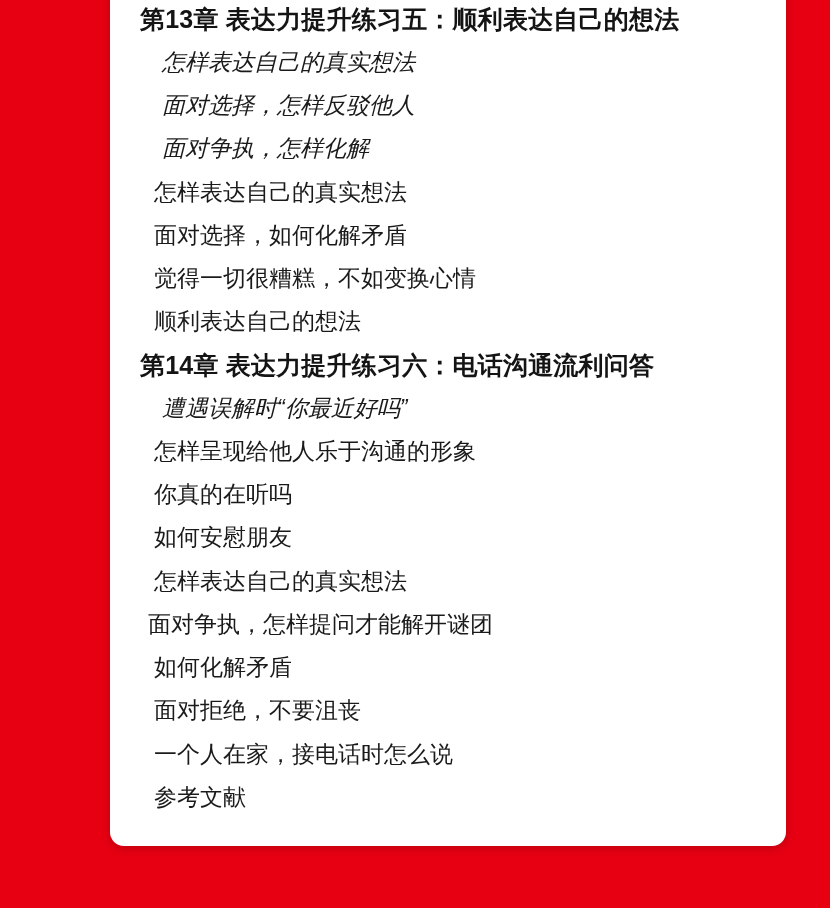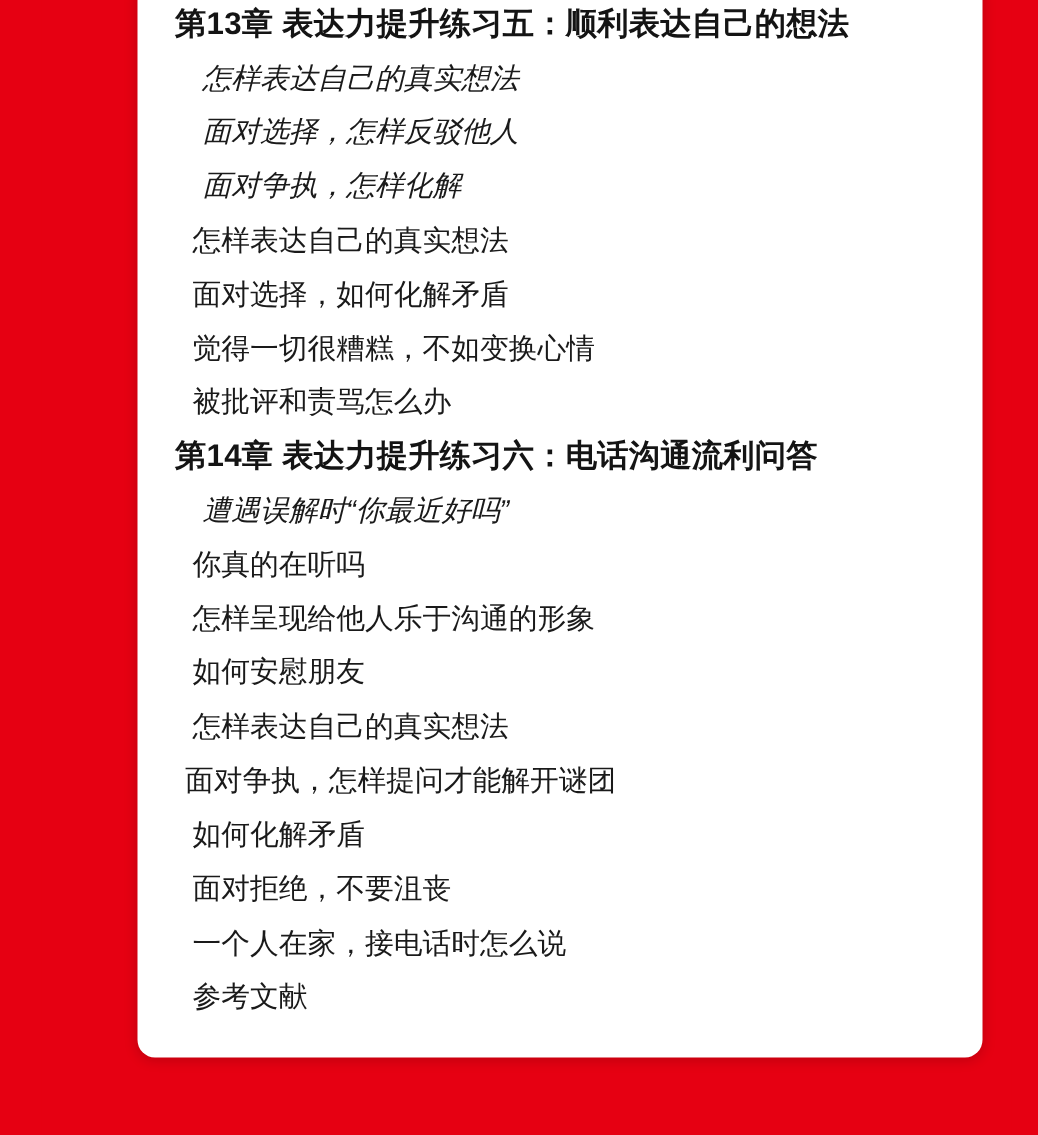--- a/index.html
+++ b/index.html
@@ -65,25 +65,25 @@
 <div class="page">
   <div class="card">
     <div class="toc">
         <div class="toc-entry chapter indent-0">第13章 表达力提升练习五：顺利表达自己的想法</div>
         <div class="toc-entry section indent-2">怎样表达自己的真实想法</div>
         <div class="toc-entry section indent-2">面对选择，怎样反驳他人</div>
         <div class="toc-entry section indent-2">面对争执，怎样化解</div>
         <div class="toc-entry section indent-1">怎样表达自己的真实想法</div>
         <div class="toc-entry section indent-1">面对选择，如何化解矛盾</div>
         <div class="toc-entry section indent-1">觉得一切很糟糕，不如变换心情</div>
-        <div class="toc-entry section indent-1">被批评和责骂怎么办</div>
+        <div class="toc-entry section indent-1">顺利表达自己的想法</div>
         <div class="toc-entry chapter indent-0">第14章 表达力提升练习六：电话沟通流利问答</div>
         <div class="toc-entry section indent-2">遭遇误解时“你最近好吗”</div>
+        <div class="toc-entry section indent-1">怎样呈现给他人乐于沟通的形象</div>
         <div class="toc-entry section indent-1">你真的在听吗</div>
-        <div class="toc-entry section indent-1">怎样呈现给他人乐于沟通的形象</div>
         <div class="toc-entry section indent-1">如何安慰朋友</div>
         <div class="toc-entry section indent-1">怎样表达自己的真实想法</div>
         <div class="toc-entry section indent-3">面对争执，怎样提问才能解开谜团</div>
         <div class="toc-entry section indent-1">如何化解矛盾</div>
         <div class="toc-entry section indent-1">面对拒绝，不要沮丧</div>
         <div class="toc-entry section indent-1">一个人在家，接电话时怎么说</div>
         <div class="toc-entry section indent-1">参考文献</div>
       </div>
   </div>
 </div>

